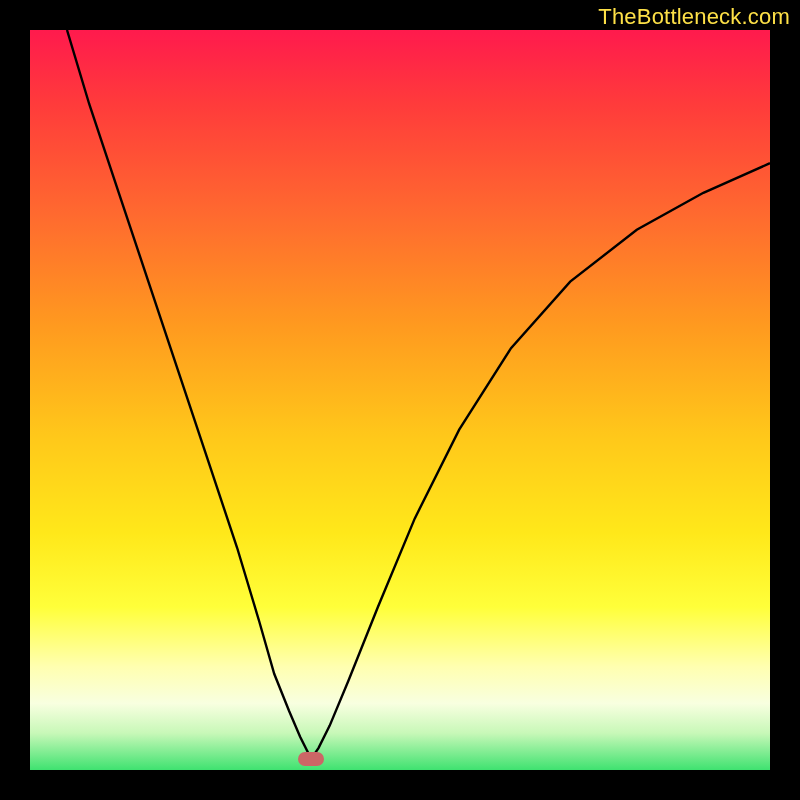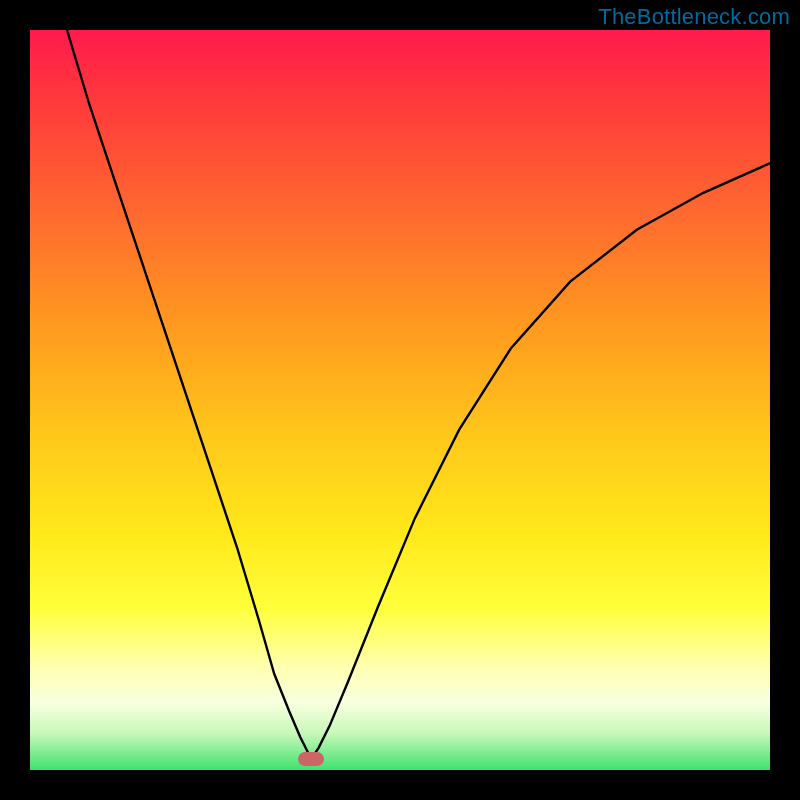--- a/index.html
+++ b/index.html
@@ -36,21 +36,21 @@
       #f8ffe0 91%,
       #c8f8b8 95%,
       #3fe270 100%
     );
   }
   .watermark {
     position: absolute;
     top: 4px;
     right: 10px;
     font-size: 22px;
-    color: #0369a1;
+    color: #fde047;
     font-weight: 500;
     letter-spacing: 0.2px;
   }
   svg.curve {
     position: absolute;
     left: 0;
     top: 0;
     width: 740px;
     height: 740px;
   }

